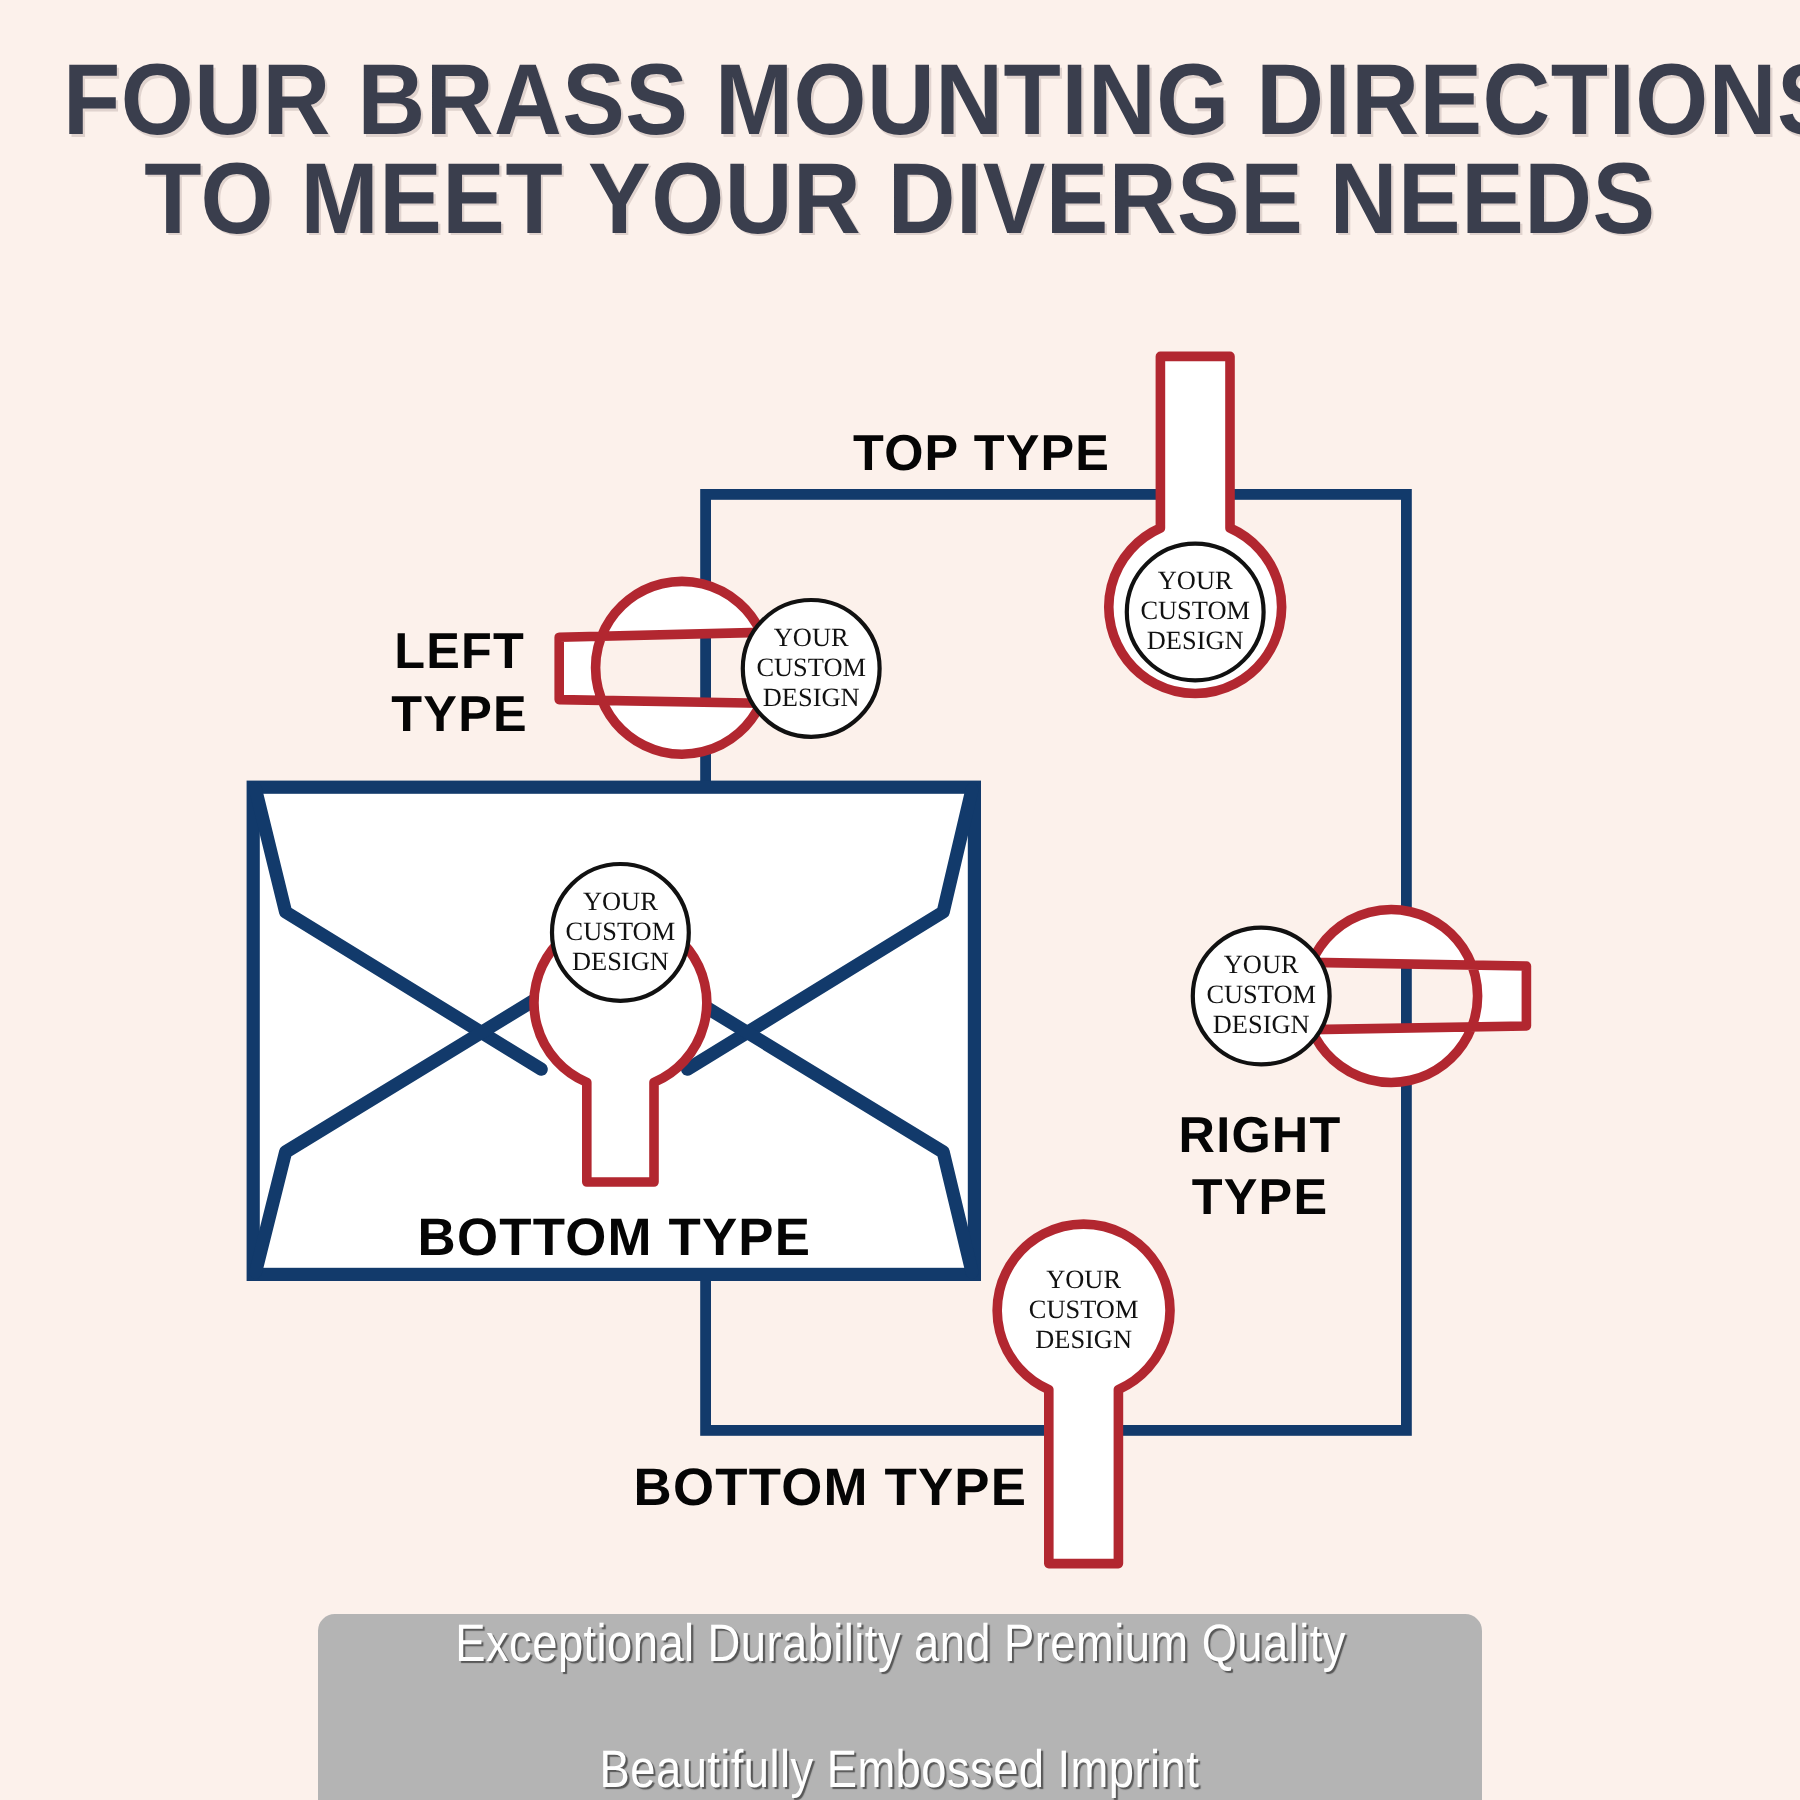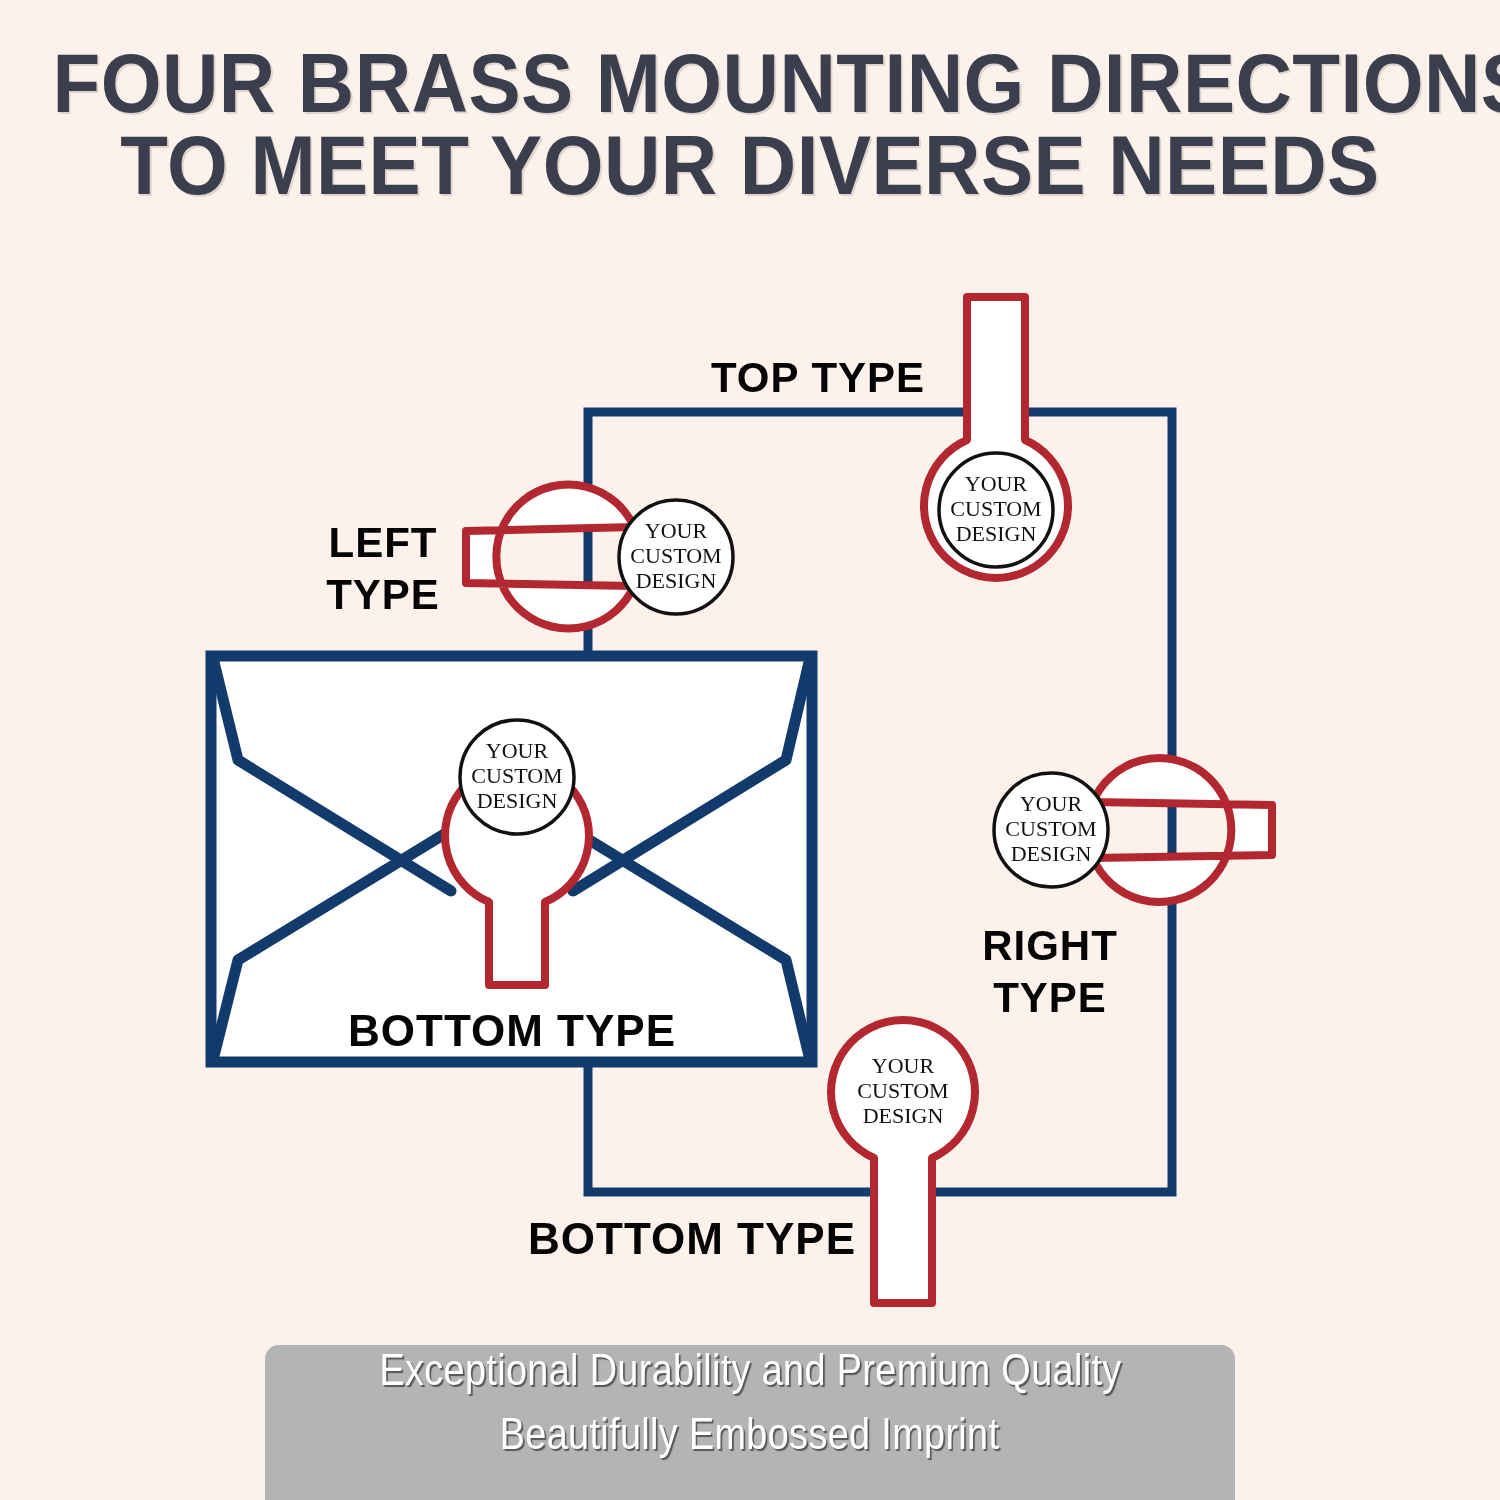--- a/index.html
+++ b/index.html
@@ -60,21 +60,21 @@
     position: absolute;
     left: 265px;
     top: 1345px;
     width: 970px;
     height: 155px;
     background: #b4b4b4;
     border-radius: 14px 14px 0 0;
     display: flex;
     flex-direction: column;
     align-items: center;
-    justify-content: flex-start;
+    justify-content: space-between;
     gap: 14px;
   }
   #footer-banner .fline {
     color: #ffffff;
     font-family: "Liberation Sans Narrow", "Liberation Sans", sans-serif;
     font-size: 44px;
     font-weight: normal;
     letter-spacing: 0.4px;
     white-space: nowrap;
     transform: scaleX(0.86);

